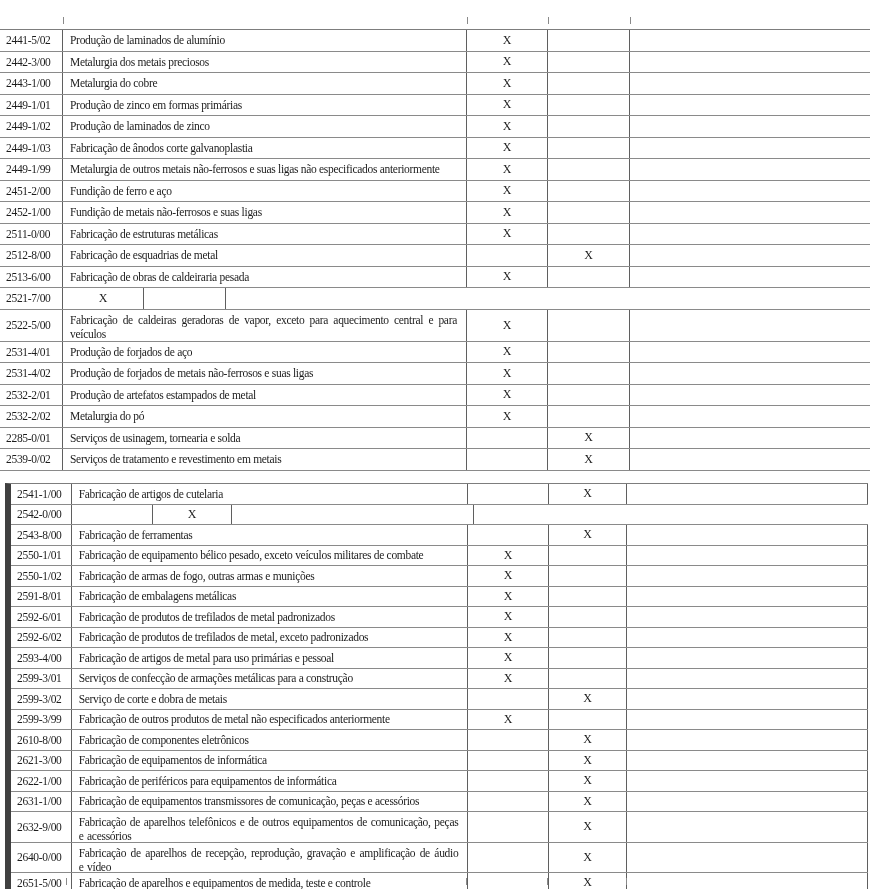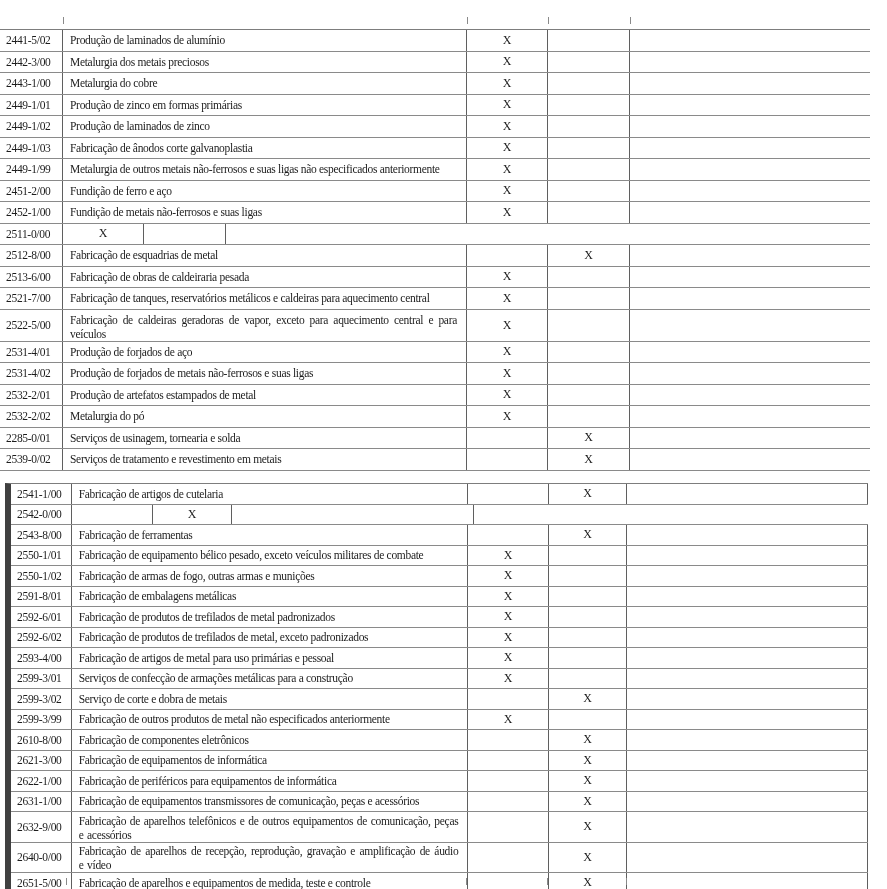--- a/index.html
+++ b/index.html
@@ -39,21 +39,21 @@
   .cell.desc{width:404px;padding-left:7px;padding-right:9px;}
   .cell.m1{width:81px;justify-content:center;font-size:12px;letter-spacing:0;}
   .cell.m2{width:82px;justify-content:center;font-size:12px;letter-spacing:0;}
   .cell.extra{width:240px;border-right:none;}
   .s2 .cell.code{width:61px;}
   .s2 .cell.desc{width:399px;}
   .s2 .cell.m1{width:81px;}
   .s2 .cell.m2{width:79px;}
   .s2 .cell.extra{width:242px;border-right:1px solid #5f5f5f;}
   .cell.desc span{white-space:nowrap;}
-  .row.tall .cell.desc{align-items:flex-end;padding-top:3px;}
+  .row.tall .cell.desc{align-items:flex-start;padding-top:3px;}
   .row.tall .cell.desc span{
     white-space:normal;
     display:inline-block;
     width:100%;
     text-align:justify;
     line-height:14px;
     word-spacing:1px;
   }
   .stub{
     position:absolute;
@@ -225,20 +225,23 @@
           <span></span>
         </div>
         <div class="cell extra">
           <span></span>
         </div>
       </div>
       <div class="row">
         <div class="cell code">
           <span>2511-0/00</span>
         </div>
+        <div class="cell desc">
+          <span>Fabricação de estruturas metálicas</span>
+        </div>
         <div class="cell m1">
           <span>X</span>
         </div>
         <div class="cell m2">
           <span></span>
         </div>
         <div class="cell extra">
           <span></span>
         </div>
       </div>
@@ -272,23 +275,20 @@
         <div class="cell m2">
           <span></span>
         </div>
         <div class="cell extra">
           <span></span>
         </div>
       </div>
       <div class="row">
         <div class="cell code">
           <span>2521-7/00</span>
-        </div>
-        <div class="cell desc">
-          <span>Fabricação de tanques, reservatórios metálicos e caldeiras para aquecimento central</span>
         </div>
         <div class="cell m1">
           <span>X</span>
         </div>
         <div class="cell m2">
           <span></span>
         </div>
         <div class="cell extra">
           <span></span>
         </div>

